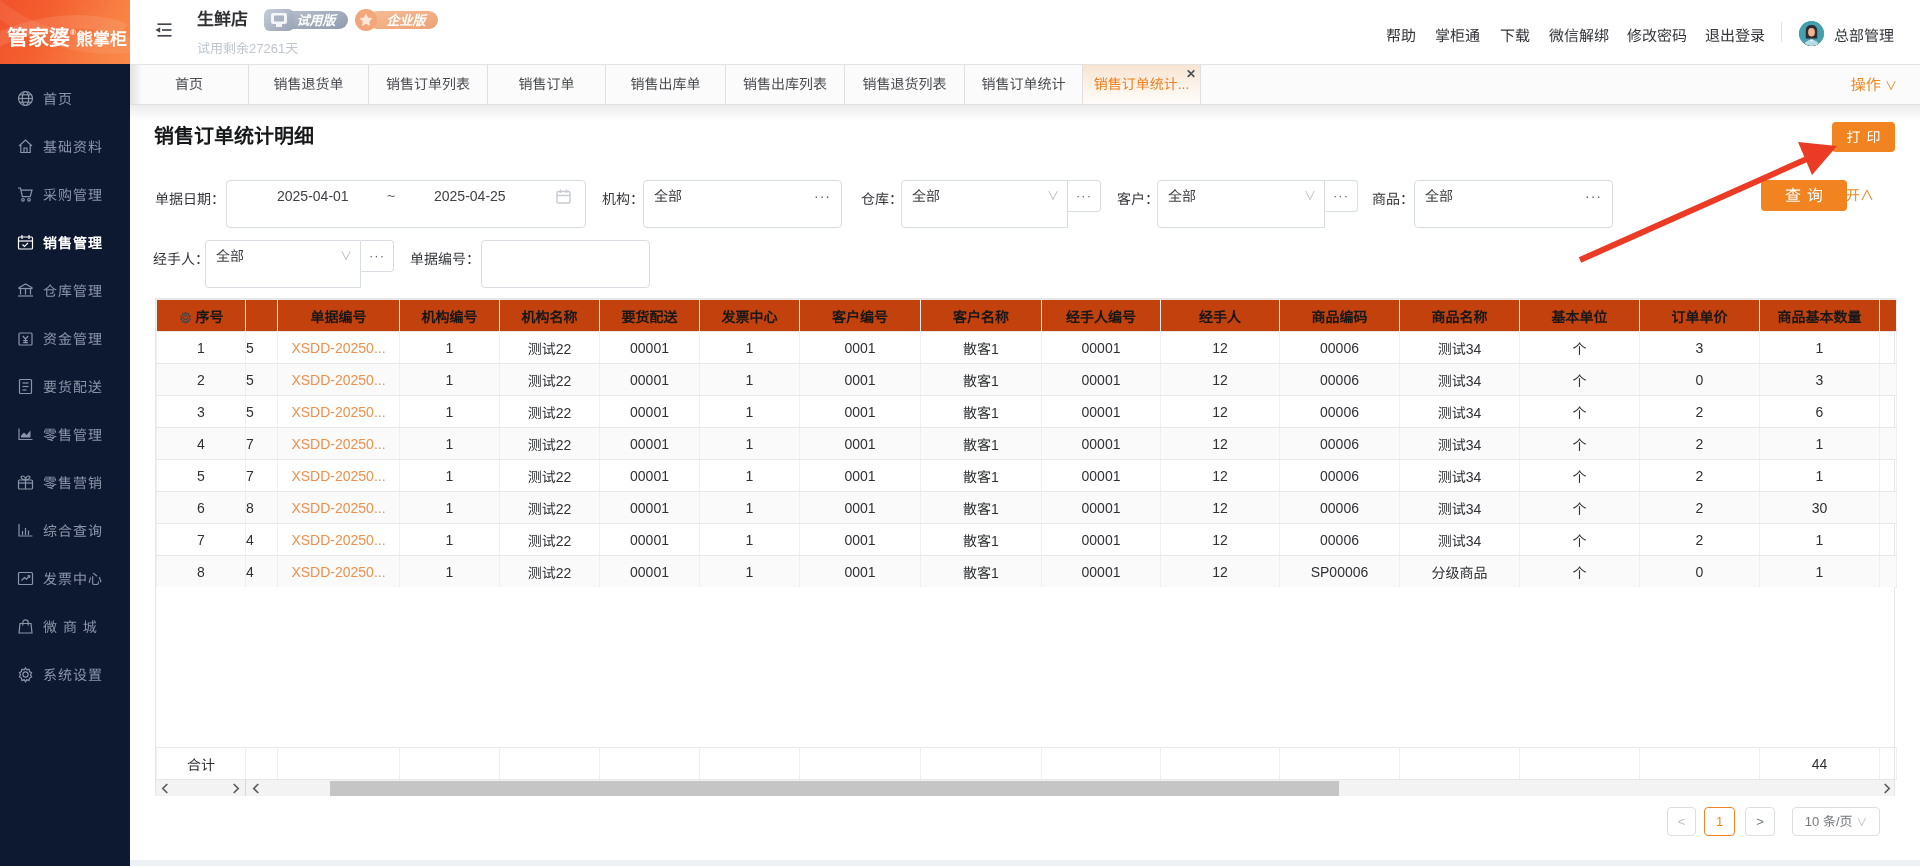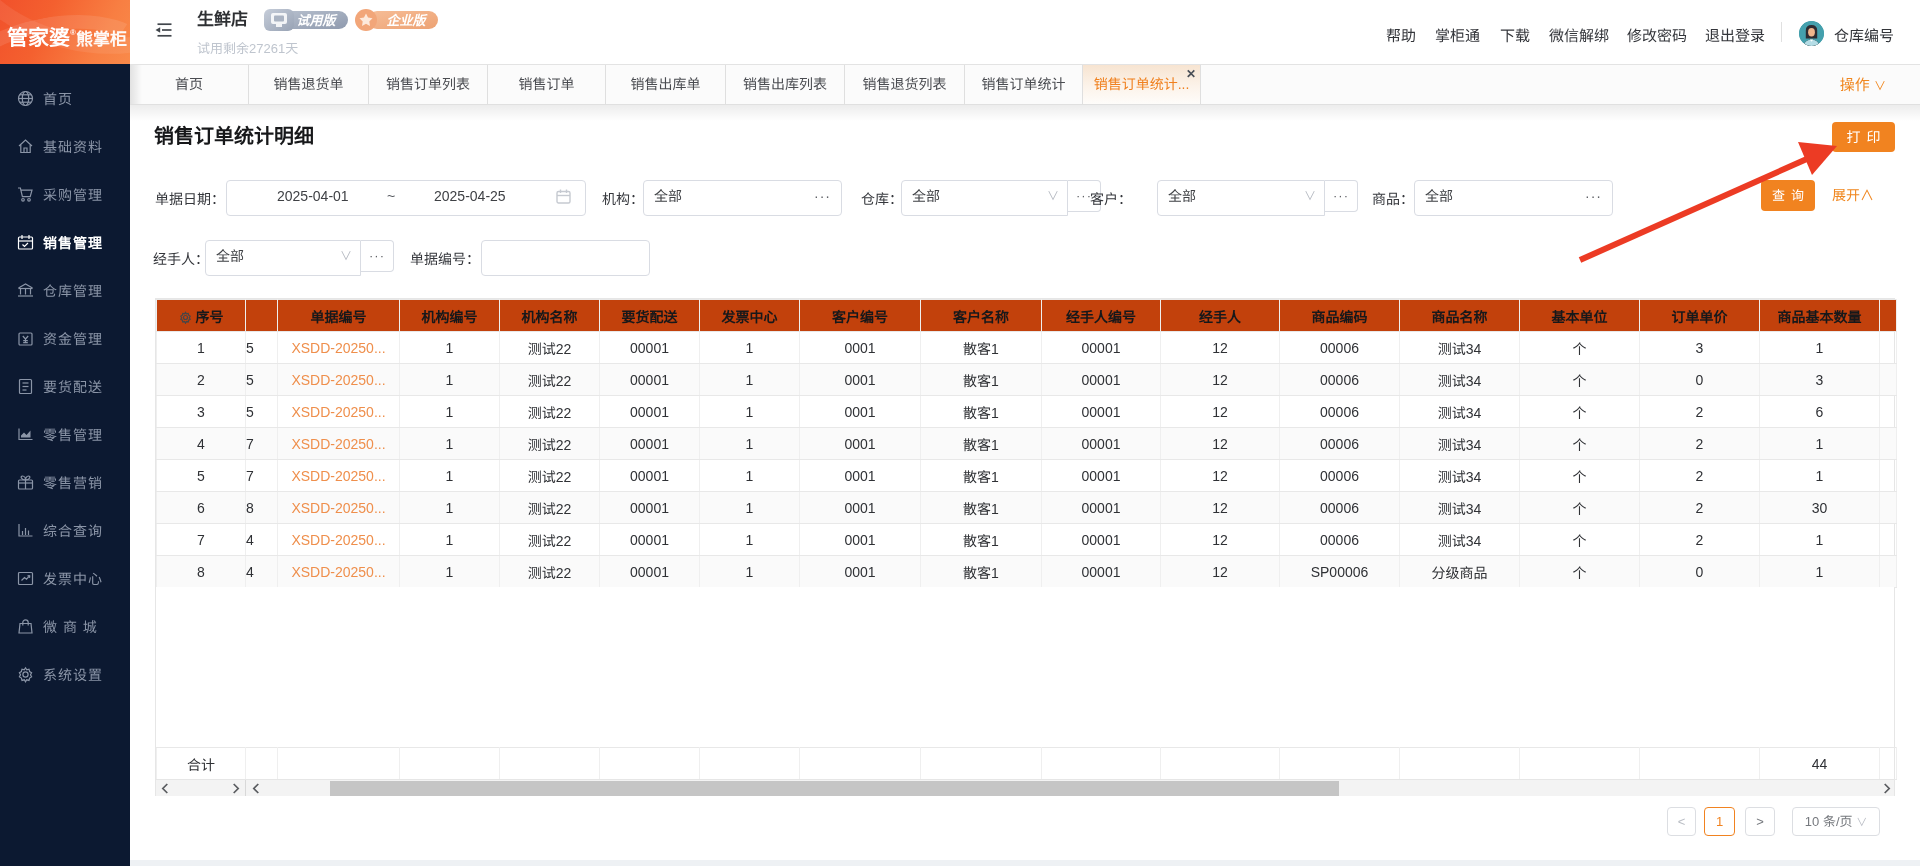--- a/index.html
+++ b/index.html
@@ -34,33 +34,33 @@
 #sidebar { position:absolute; left:0; top:64px; width:130px; height:802px; background:#0c1931; z-index:4; }
 .mi { position:absolute; left:0; width:130px; height:48px; color:#8b95a7; display:flex; align-items:center; }
 .mi svg { margin-left:17px; flex:none; }
 .mi span { margin-left:9px; font-size:14px; letter-spacing:1px; }
 .mi.on { color:#ffffff; font-weight:700; }
 
 #tabbar { position:absolute; left:130px; top:64px; width:1790px; height:41px; background:#fbfbfb; border-top:1px solid #e3e3e3; border-bottom:1px solid #e0e0e0; z-index:3; }
 .tab { position:absolute; top:0; height:39px; border-right:1px solid #dfdfdf; background:transparent; color:#4a4c51; font-size:14px; text-align:center; line-height:39px; }
 .tab.active { background:linear-gradient(180deg,#f7e4d1 0%,#fcf3ea 55%,#fefcfa 100%); color:#f0801e; }
 .tab .x { position:absolute; right:4px; top:3px; font-size:12px; color:#4a4f57; line-height:12px; font-weight:700; }
-#opmenu { position:absolute; right:34px; top:0; height:39px; line-height:39px; color:#f0871f; font-size:15px; }
+#opmenu { position:absolute; right:23px; top:0; height:39px; line-height:39px; color:#f0871f; font-size:15px; }
 
 #content { position:absolute; left:130px; top:105px; width:1790px; height:761px; background:#fff; }
 #pagetitle { position:absolute; left:24px; top:15px; font-size:20px; font-weight:700; color:#17181a; }
 #btnprint { position:absolute; left:1702px; top:17px; width:63px; height:30px; background:#f18320; border-radius:4px; color:#fff; font-size:14px; text-align:center; line-height:30px; letter-spacing:6px; text-indent:6px; }
 
 .flabel { position:absolute; font-size:14px; color:#35373c; }
-.fbox { position:absolute; height:36px; border:1px solid #d9dce3; border-radius:4px; background:#fff; font-size:14px; color:#3f4145;padding-left:40px; }
+.fbox { position:absolute; height:48px; border:1px solid #d9dce3; border-radius:4px; background:#fff; font-size:14px; color:#3f4145;padding-left:40px; }
 .fbox .ph { position:absolute; left:10px; top:0; line-height:30px; }
 .fbox .arr { position:absolute; right:8px; top:0; line-height:30px; color:#b6bac2; font-size:12px; }
 .fbox .dots { position:absolute; right:10px; top:0; line-height:30px; color:#5f6166; letter-spacing:1px; }
 .morebtn { position:absolute; width:33px; height:32px; border:1px solid #d9dce3; border-left:none; border-radius:0 4px 4px 0; background:#fff; text-align:center; line-height:30px; color:#5f6166; font-size:13px; letter-spacing:1px; }
-#btnquery { position:absolute; left:1631px; top:75px; width:54px; height:31px; background:#f18320; border-radius:4px; color:#fff; font-size:13px; text-align:center; line-height:31px; letter-spacing:6px; text-indent:6px; }
+#btnquery { position:absolute; left:1631px; top:75px; width:86px; height:31px; background:#f18320; border-radius:4px; color:#fff; font-size:16px; text-align:center; line-height:31px; letter-spacing:6px; text-indent:6px; }
 #expand { position:absolute; left:1702px; top:79px; color:#f0871f; font-size:14px; }
 
 #tablewrap { position:absolute; left:25px; top:193px; width:1740px; height:498px; border:1px solid #e6e6e6; }
 table { border-collapse:collapse; table-layout:fixed; width:1738px; }
 td,th { border:1px solid #e8e8e8; border-left-color:#efefef; border-right-color:#efefef; height:32px; font-size:14px; color:#2f3135; text-align:center; padding:0; overflow:hidden; white-space:nowrap; }
 th { font-weight:700; color:#17181a; background:#c2410c; }
 tr.stripe td { background:#fafafa; }
 td.link { color:#ef8f4c; }
 td.lf { text-align:left; }
 #emptyarea { position:absolute; left:0; top:288px; width:1738px; height:160px; background:#fff; }
@@ -130,21 +130,21 @@
   <div id="avatar">
     <svg width="25" height="25" viewBox="0 0 25 25">
       <circle cx="12.5" cy="12.5" r="12.5" fill="#44a0ad"></circle>
       <path d="M6.8 9.5 q0-5.5 5.7-5.5 q5.7 0 5.7 5.5 l0 8 -11.4 0 Z" fill="#2e2b31"></path>
       <ellipse cx="12.5" cy="11.2" rx="3.4" ry="4.2" fill="#efb58c"></ellipse>
       <path d="M4.2 25 q1.8-6.5 8.3-6.5 q6.5 0 8.3 6.5 Z" fill="#aednd8"></path>
       <path d="M4.2 25 q1.8-6.5 8.3-6.5 q6.5 0 8.3 6.5 Z" fill="#b5dde6"></path>
       <path d="M10.8 18.5 l1.7 2.2 1.7-2.2 Z" fill="#fff"></path>
     </svg>
   </div>
-  <div id="username">仓库编号</div>
+  <div id="username">总部管理</div>
 </div>
 
 <div id="sidebar">
     <div class="mi" style="top:10px">
       <svg width="17" height="17" viewBox="0 0 17 17" fill="none" stroke="currentColor" stroke-width="1.2">
         <circle cx="8.5" cy="8.5" r="7"></circle>
         <ellipse cx="8.5" cy="8.5" rx="3.2" ry="7"></ellipse>
         <line x1="1.5" y1="8.5" x2="15.5" y2="8.5"></line>
         <line x1="2.5" y1="4.8" x2="14.5" y2="4.8"></line>
         <line x1="2.5" y1="12.2" x2="14.5" y2="12.2"></line>
@@ -292,21 +292,21 @@
   <div class="fbox" style="left:513px; top:75px; width:199px;">
       <span class="ph">全部</span>
       <span class="dots">···</span>
     </div>
   <div class="flabel" style="left:731px; top:83px;">仓库：</div>
   <div class="fbox" style="left:771px; top:75px; width:167px; border-radius:4px 0 0 4px;">
       <span class="ph">全部</span>
       <span class="arr">∨</span>
     </div>
   <div class="morebtn" style="left:938px; top:75px;">···</div>
-  <div class="flabel" style="left:960px; top:83px;font-family:Liberation Mono, monospace;">客户：</div>
+  <div class="flabel" style="left:987px; top:83px;font-family:Liberation Mono, monospace;">客户：</div>
   <div class="fbox" style="left:1027px; top:75px; width:168px; border-radius:4px 0 0 4px;">
       <span class="ph">全部</span>
       <span class="arr">∨</span>
     </div>
   <div class="morebtn" style="left:1195px; top:75px;">···</div>
   <div class="flabel" style="left:1242px; top:83px;">商品：</div>
   <div class="fbox" style="left:1284px; top:75px; width:199px;">
       <span class="ph">全部</span>
       <span class="dots">···</span>
     </div>

